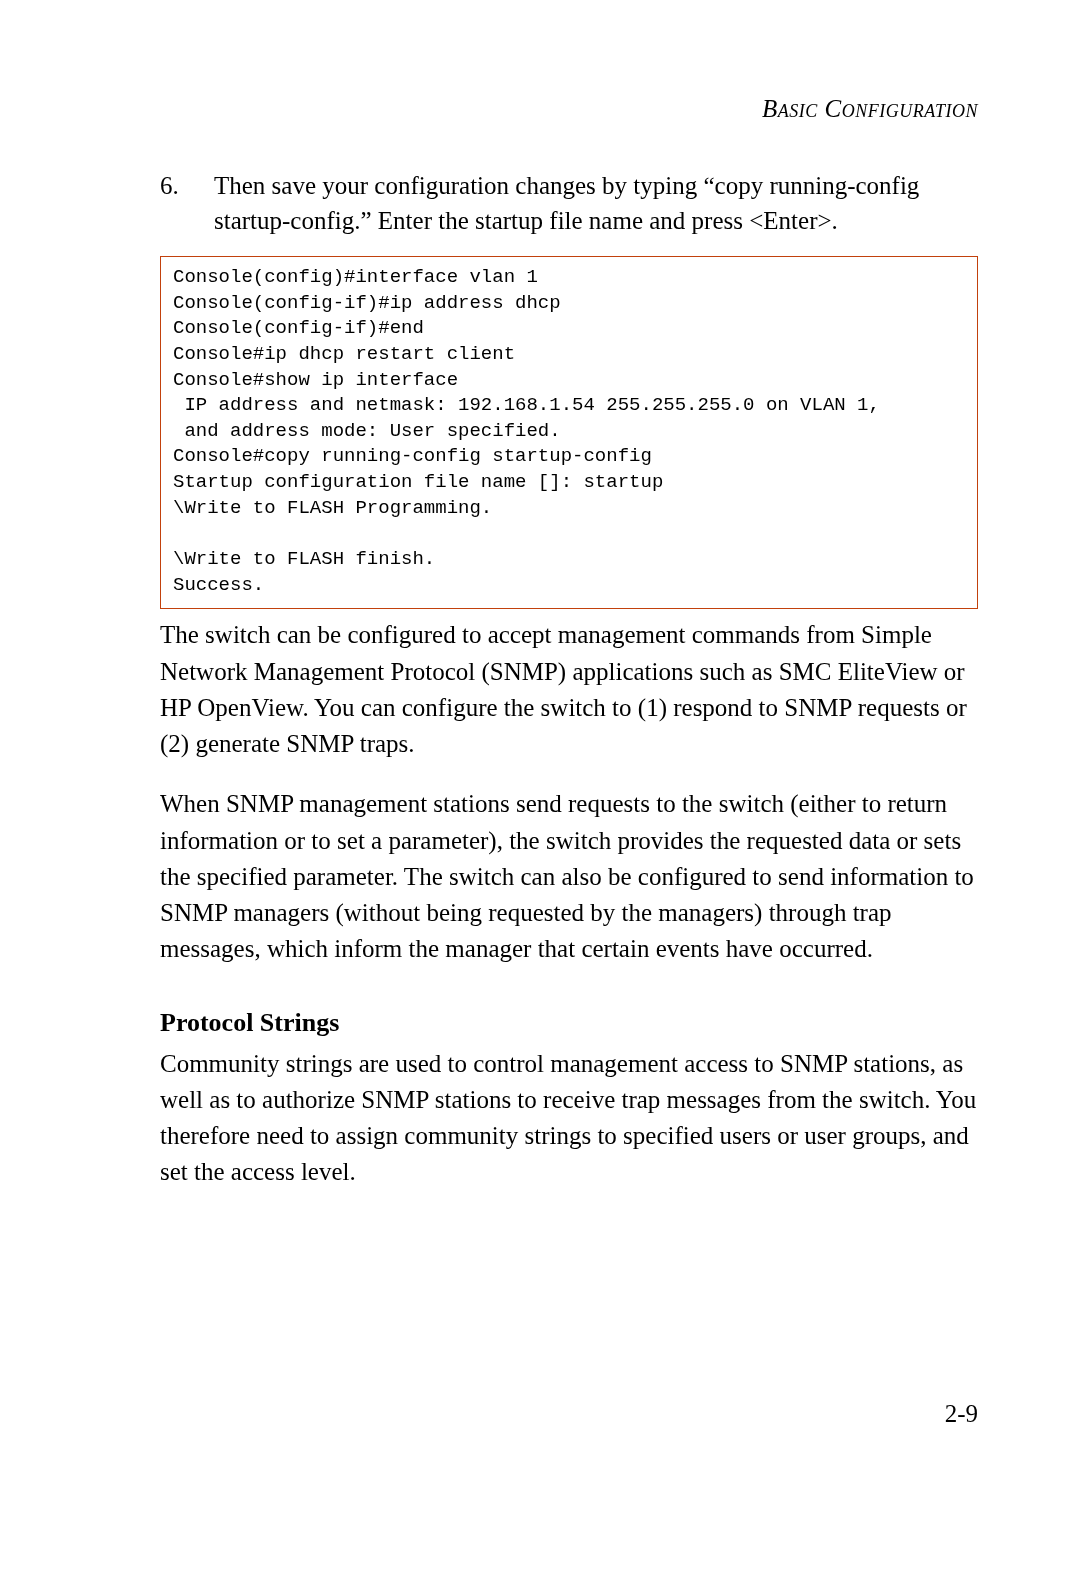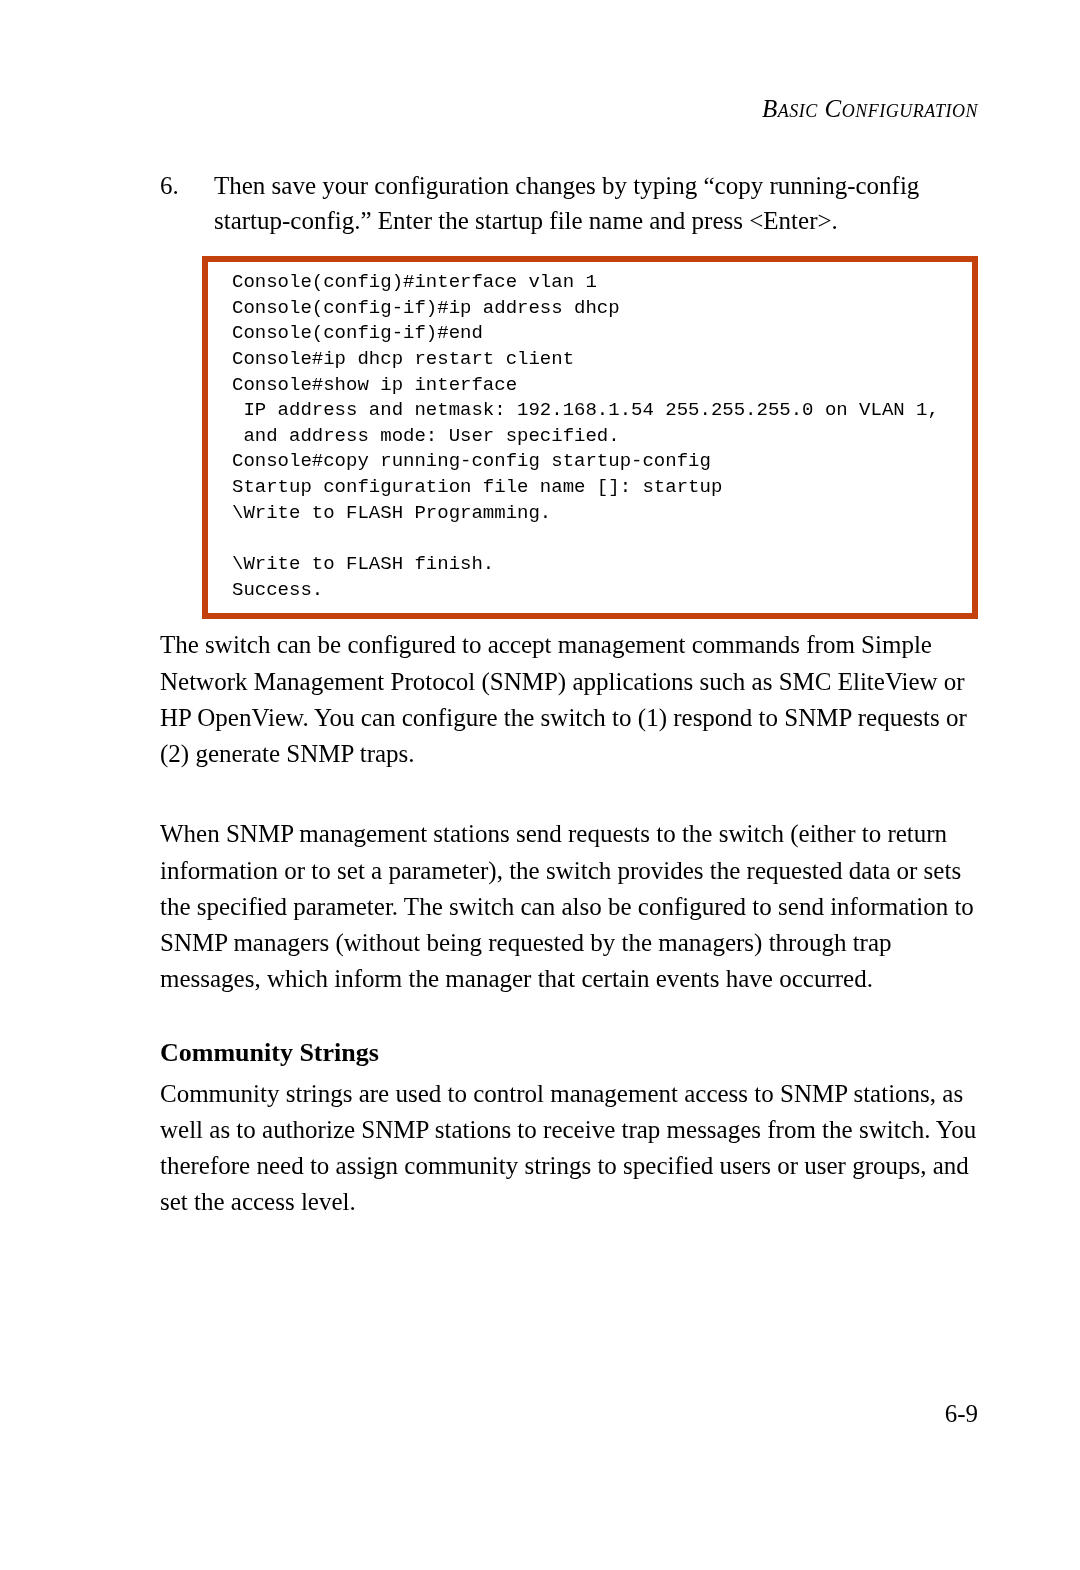--- a/index.html
+++ b/index.html
@@ -36,41 +36,40 @@
   .step {
     display: flex;
     gap: 20px;
     font-size: 25px;
     line-height: 1.4;
   }
   .step .num { flex: 0 0 34px; }
   .step .body { flex: 1; }
   .code-block {
     margin-top: 18px;
-    margin-left: 42px;
-    border: 6px solid #c2410c;
-    padding: 8px 12px 10px 24px;
+    border: 1px solid #c2410c;
+    padding: 8px 12px 10px 12px;
     font-family: "Courier New", Courier, monospace;
     font-size: 19px;
     line-height: 1.35;
     white-space: pre;
   }
   .h2 {
     margin-top: 30px;
     margin-left: -58px;
     font-weight: bold;
     font-size: 30px;
     font-family: Garamond, Georgia, serif;
   }
   .para {
     margin-top: 8px;
     font-size: 25px;
     line-height: 1.45;
   }
-  .para + .para { margin-top: 44px; }
+  .para + .para { margin-top: 24px; }
   .h3 {
     margin-top: 40px;
     font-weight: bold;
     font-size: 26px;
     font-family: Garamond, Georgia, serif;
   }
   .page-number {
     position: absolute;
     bottom: 98px;
     right: 102px;
@@ -103,21 +102,21 @@
 \Write to FLASH Programming.
 
 \Write to FLASH finish.
 Success.</div>
 
 
     <div class="para">The switch can be configured to accept management commands from Simple Network Management Protocol (SNMP) applications such as SMC EliteView or HP OpenView. You can configure the switch to (1)&nbsp;respond to SNMP requests or (2) generate SNMP traps.</div>
 
     <div class="para">When SNMP management stations send requests to the switch (either to return information or to set a parameter), the switch provides the requested data or sets the specified parameter. The switch can also be configured to send information to SNMP managers (without being requested by the managers) through trap messages, which inform the manager that certain events have occurred.</div>
 
-    <div class="h3">Community Strings</div>
+    <div class="h3">Protocol Strings</div>
 
     <div class="para">Community strings are used to control management access to SNMP stations, as well as to authorize SNMP stations to receive trap messages from the switch. You therefore need to assign community strings to specified users or user groups, and set the access level.</div>
 
   </div>
 
-  <div class="page-number">6-9</div>
+  <div class="page-number">2-9</div>
 
 </div>
 
 </body></html>

